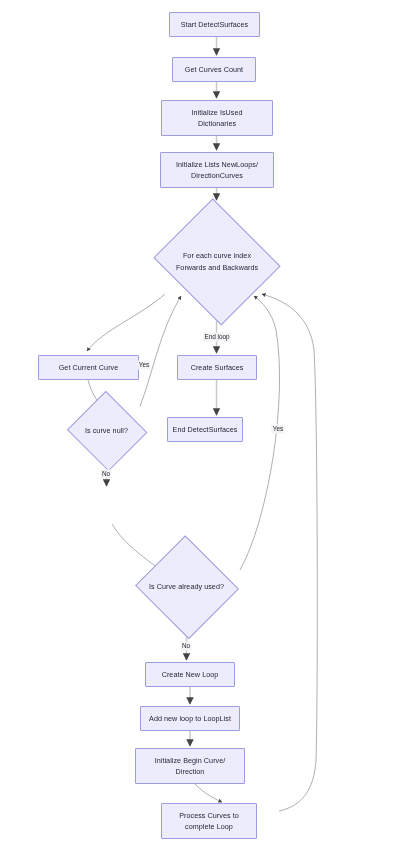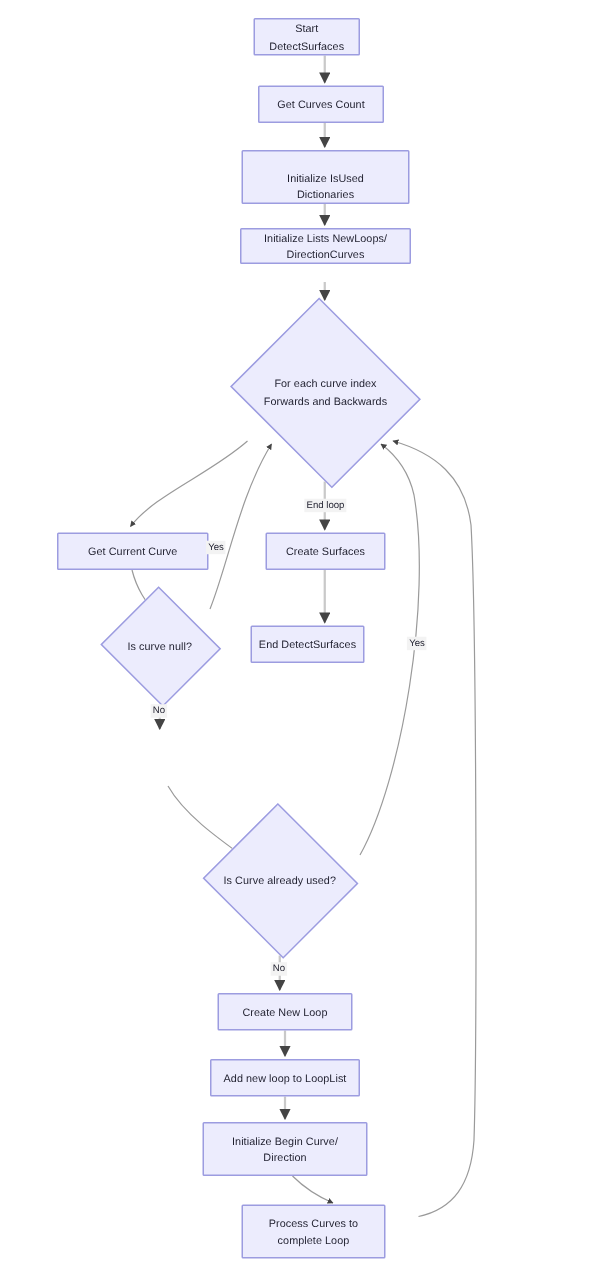--- a/index.html
+++ b/index.html
@@ -106,34 +106,34 @@
       <path d="M 165 294 C 140 316, 103 330, 87 351"></path>
       <path d="M 88 380 C 92 396, 100 404, 106 412"></path>
       <path d="M 140 406 C 152 376, 160 330, 181 296"></path>
       <path d="M 112 524 C 124 545, 150 562, 172 578"></path>
       <path d="M 240 570 C 268 520, 288 400, 276 330 C 272 312, 262 302, 254 296"></path>
       <path d="M 195 784 C 205 794, 215 799, 222 802"></path>
       <path d="M 279 811 C 302 806, 314 790, 316 760 C 318 700, 318 420, 314 350 C 310 318, 290 302, 262 294"></path>
     </g>
   </svg>
 
-  <div class="node process" style="left:169px; top:12px; width:71px; height:25px;">
+  <div class="node process" style="left:169px; top:12px; width:91px; height:25px;">
     <span class="node-text">Start DetectSurfaces</span>
   </div>
 
   <div class="node process" style="left:172px; top:57px; width:84px; height:25px;">
     <span class="node-text">Get Curves Count</span>
   </div>
 
-  <div class="node process" style="left:161px; top:100px; width:112px; height:36px;align-items:flex-end;">
+  <div class="node process" style="left:161px; top:100px; width:112px; height:36px;">
     <span class="node-text">Initialize IsUsed
 Dictionaries</span>
   </div>
 
-  <div class="node process" style="left:160px; top:152px; width:114px; height:24px;">
+  <div class="node process" style="left:160px; top:152px; width:114px; height:36px;">
     <span class="node-text">Initialize Lists NewLoops/
 DirectionCurves</span>
   </div>
 
   <div class="node decision" style="left:149px; top:202px; width:136px; height:119px;">
     <span class="diamond-shape"></span>
     <span class="node-text">For each curve index
 Forwards and Backwards</span>
   </div>
 

